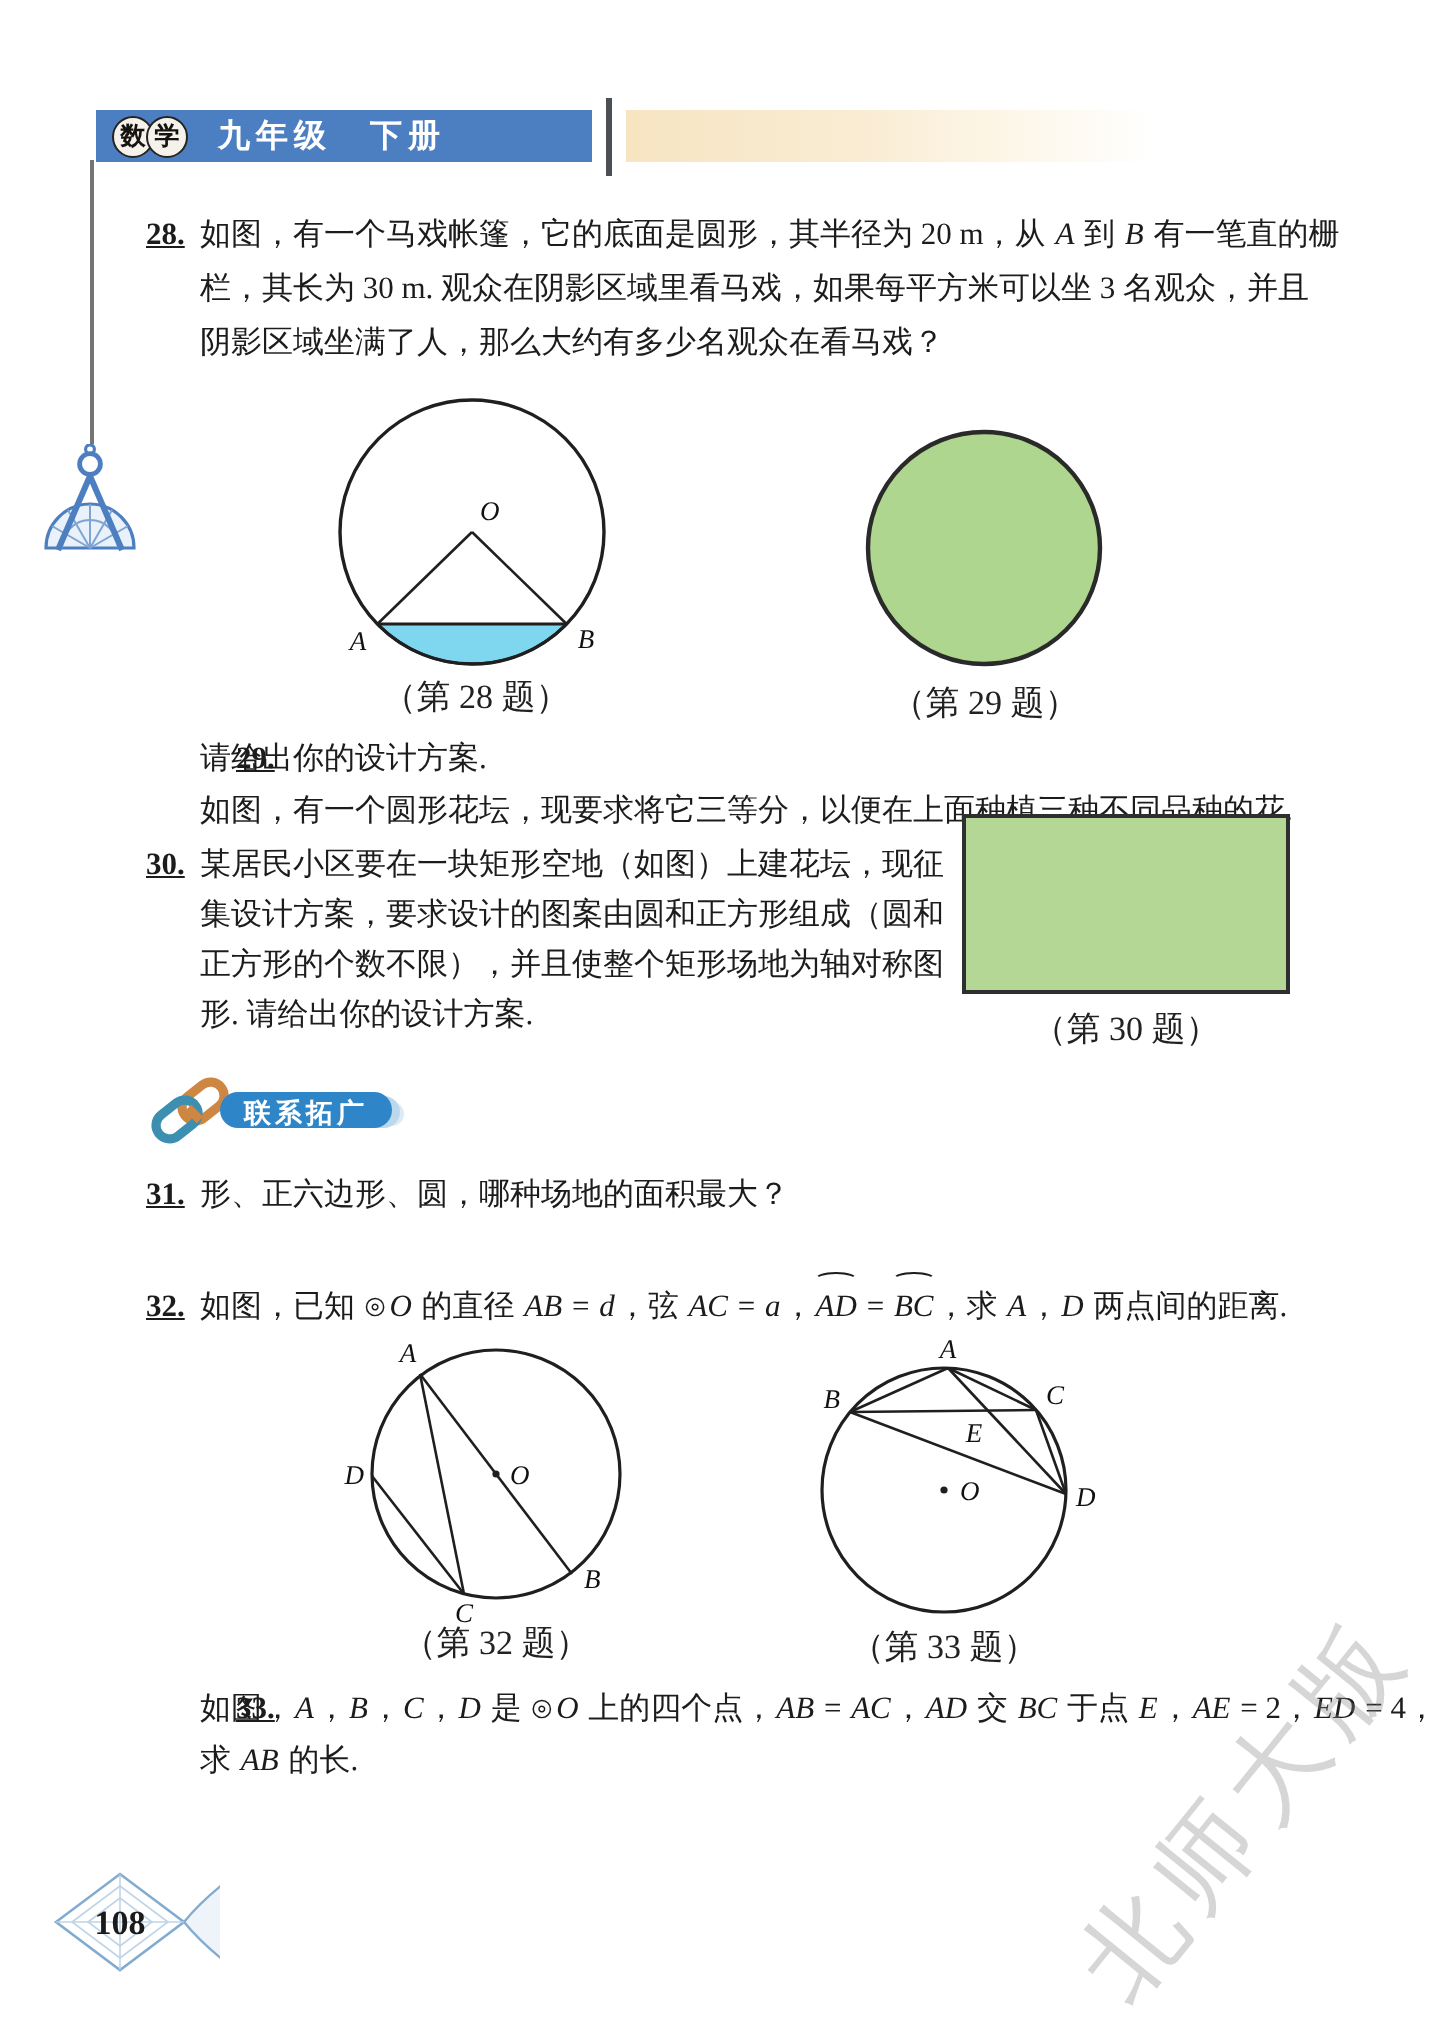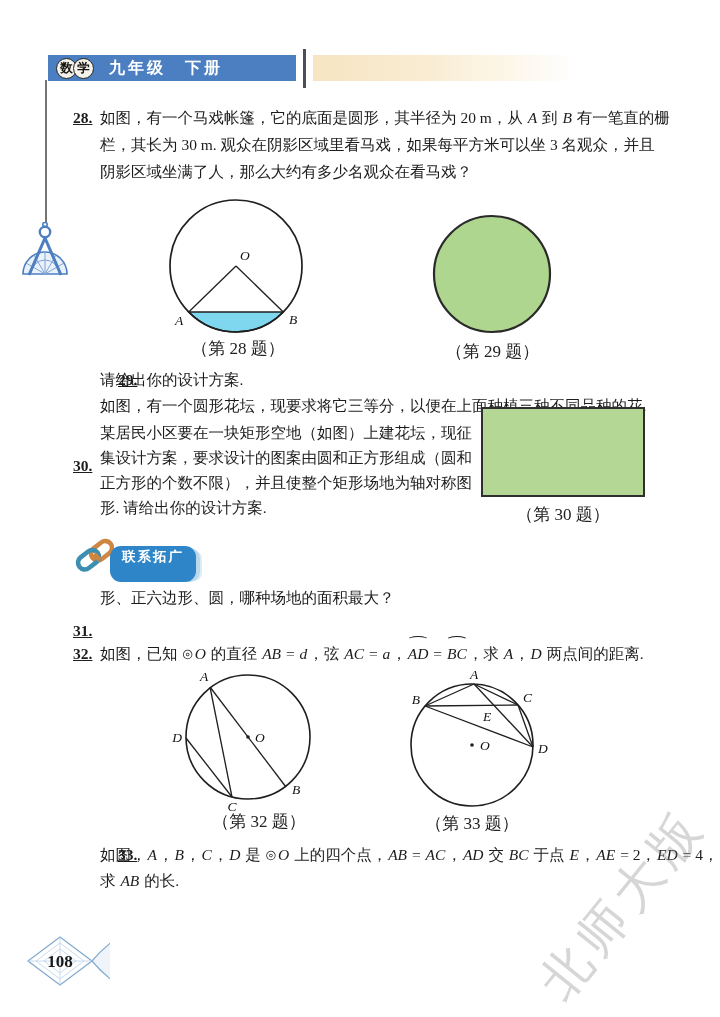--- a/index.html
+++ b/index.html
@@ -29,39 +29,39 @@
     background:linear-gradient(90deg,#f7e5c2 0%, #f9ecd3 45%, #fdf7ea 75%, #ffffff 100%);
   }
   .left-rule { position:absolute; left:45px; top:80px; width:2px; height:142px; background:#757575; }
   
   .problem { position:absolute; padding-left:27px; font-size:15.5px; }
   .pnum { position:absolute; left:0; top:0; font-weight:bold;text-decoration:underline; }
   .pline { white-space:nowrap; }
   .lh27 .pline { height:27px; line-height:27px; }
   .lh26 .pline { height:26px; line-height:26px; }
   .lh25 .pline { height:25px; line-height:25px; }
-  .lh27 .pnum { line-height:27px; } .lh26 .pnum { line-height:26px;margin-left:45px; } .lh25 .pnum { line-height:25px;margin-top:33px; }
+  .lh27 .pnum { line-height:27px; } .lh26 .pnum { line-height:26px;margin-left:45px; } .lh25 .pnum { line-height:25px; }
   .mv { font-family:"Liberation Serif", serif; font-style:italic; padding:0 1px; }
   .arc { position:relative; display:inline-block; }
   .arc::before {
     content:""; position:absolute; left:0px; right:0px; top:-4px; height:6px;
     border:1.5px solid transparent; border-top:1.5px solid #1c1c1c;
     border-radius:50% 50% 0 0;
   }
   
   .fig { position:absolute; }
   .fig-cap { position:absolute; font-size:17px; text-align:center; color:#222; white-space:nowrap; }
   .flabel { font:italic 13.5px "Liberation Serif", serif; fill:#111; }
   .green-rect {
     position:absolute; left:481px; top:407px; width:164px; height:90px;
     background:#b4d795; border:2px solid #2f2f2f; box-sizing:border-box;
   }
   
   .badge-pill {
-    position:absolute; left:110px; top:546px; height:36px; padding:0 12px;
+    position:absolute; left:110px; top:546px; height:18px; padding:0 12px;
     background:#2e86c8; border-radius:11px; color:#ffffff;
     font:bold 13.5px "Liberation Sans", sans-serif; letter-spacing:2px; line-height:22px;
     box-shadow: 5px 1px 0 -1px #bcd9ec, 9px 2px 0 -3px #dcecf6;
   }
   
   .watermark {
     position:absolute; left:545px; top:962px; height:52px;
     transform:rotate(-51deg); transform-origin:0 50%;
     font-family:"Liberation Serif", serif; font-size:50px; letter-spacing:7px;
     color:rgba(130,130,130,0.33); white-space:nowrap; pointer-events:none;
@@ -161,21 +161,21 @@
     <line x1="40" y1="25" x2="116" y2="125" stroke="#1f1f1f" stroke-width="1.3"></line>
     <line x1="40" y1="25" x2="62" y2="135" stroke="#1f1f1f" stroke-width="1.3"></line>
     <line x1="16" y1="76" x2="62" y2="135" stroke="#1f1f1f" stroke-width="1.3"></line>
     <circle cx="78" cy="75" r="1.8" fill="#1f1f1f"></circle>
     <text class="flabel" x="34" y="19" text-anchor="middle">A</text>
     <text class="flabel" x="12" y="80" text-anchor="end">D</text>
     <text class="flabel" x="62" y="149" text-anchor="middle">C</text>
     <text class="flabel" x="122" y="132">B</text>
     <text class="flabel" x="85" y="80">O</text>
   </svg>
-  <div class="fig-cap" style="left:192px;top:810px;width:134px">（第 32 题）</div>
+  <div class="fig-cap" style="left:181px;top:810px;width:134px">（第 32 题）</div>
 
   <svg class="fig" style="left:400px;top:668px" width="158" height="150" viewBox="0 0 158 150">
     <circle cx="72" cy="77" r="61" fill="none" stroke="#1f1f1f" stroke-width="1.6"></circle>
     <line x1="74" y1="16" x2="25" y2="38" stroke="#1f1f1f" stroke-width="1.3"></line>
     <line x1="74" y1="16" x2="118" y2="37" stroke="#1f1f1f" stroke-width="1.3"></line>
     <line x1="25" y1="38" x2="118" y2="37" stroke="#1f1f1f" stroke-width="1.3"></line>
     <line x1="74" y1="16" x2="133" y2="79" stroke="#1f1f1f" stroke-width="1.3"></line>
     <line x1="25" y1="38" x2="133" y2="79" stroke="#1f1f1f" stroke-width="1.3"></line>
     <line x1="118" y1="37" x2="133" y2="79" stroke="#1f1f1f" stroke-width="1.3"></line>
     <circle cx="72" cy="77" r="1.8" fill="#1f1f1f"></circle>

